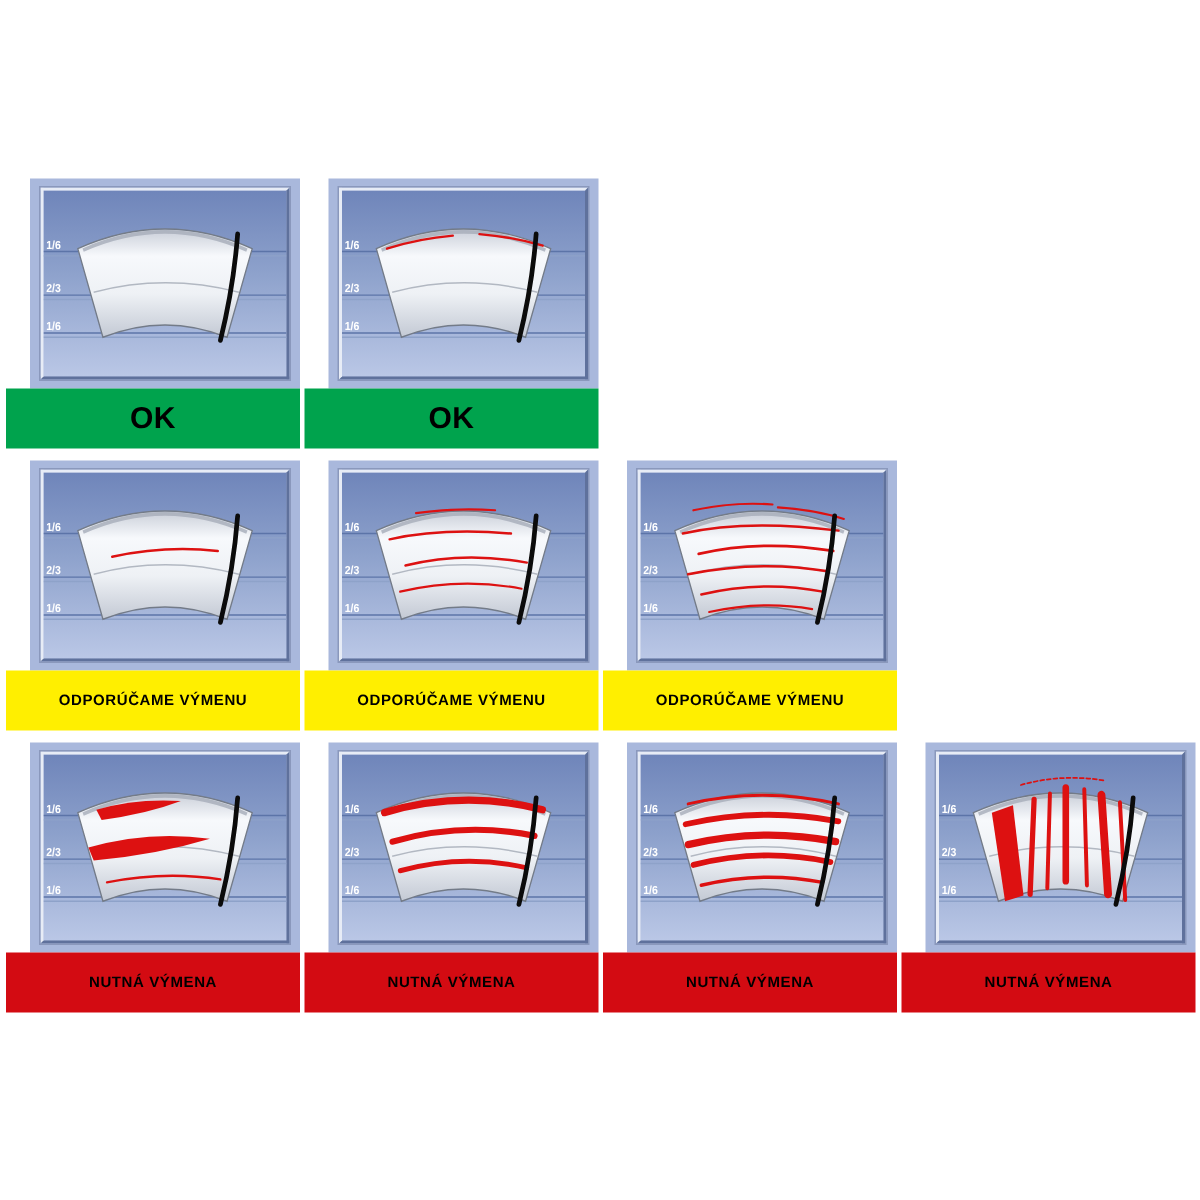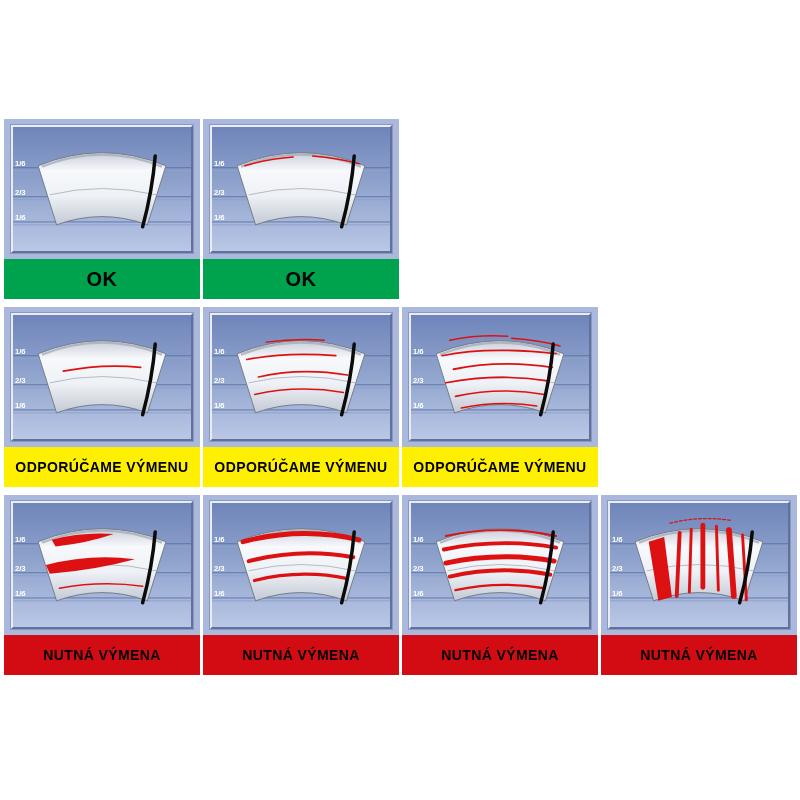--- a/index.html
+++ b/index.html
@@ -10,33 +10,34 @@
   }
   #board{
     position:absolute;left:4px;top:119px;
     display:flex;flex-direction:column;gap:8px;
   }
   .row{display:flex;gap:3px;}
   .cell{width:196px;}
   .imgarea{
     height:140px;box-sizing:border-box;
     padding:6px 7px;
+    margin-left:16px;
   }
   .screen{
     width:100%;height:100%;box-sizing:border-box;
     border:2px solid;
     border-color:#e7ecf6 #5f719c #5f719c #e7ecf6;
     outline:1px solid #8a98bc;
     background:linear-gradient(#6f85ba,#8ea2cc 45%,#bac7e6);
   }
   .screen svg{display:block;width:100%;height:100%;}
   .band{
     height:40px;display:flex;align-items:center;justify-content:center;
     font-weight:bold;color:#000;letter-spacing:0.4px;
-    font-size:14px;
+    font-size:10px;
   }
   .band-ok{font-size:20px;}
 </style>
 </head>
 <body>
 
 <svg width="0" height="0" style="position:absolute" aria-hidden="true">
   <defs>
     <linearGradient id="fanGrad" x1="0" y1="0" x2="0" y2="1">
       <stop offset="0" stop-color="#c9ced8"></stop>

